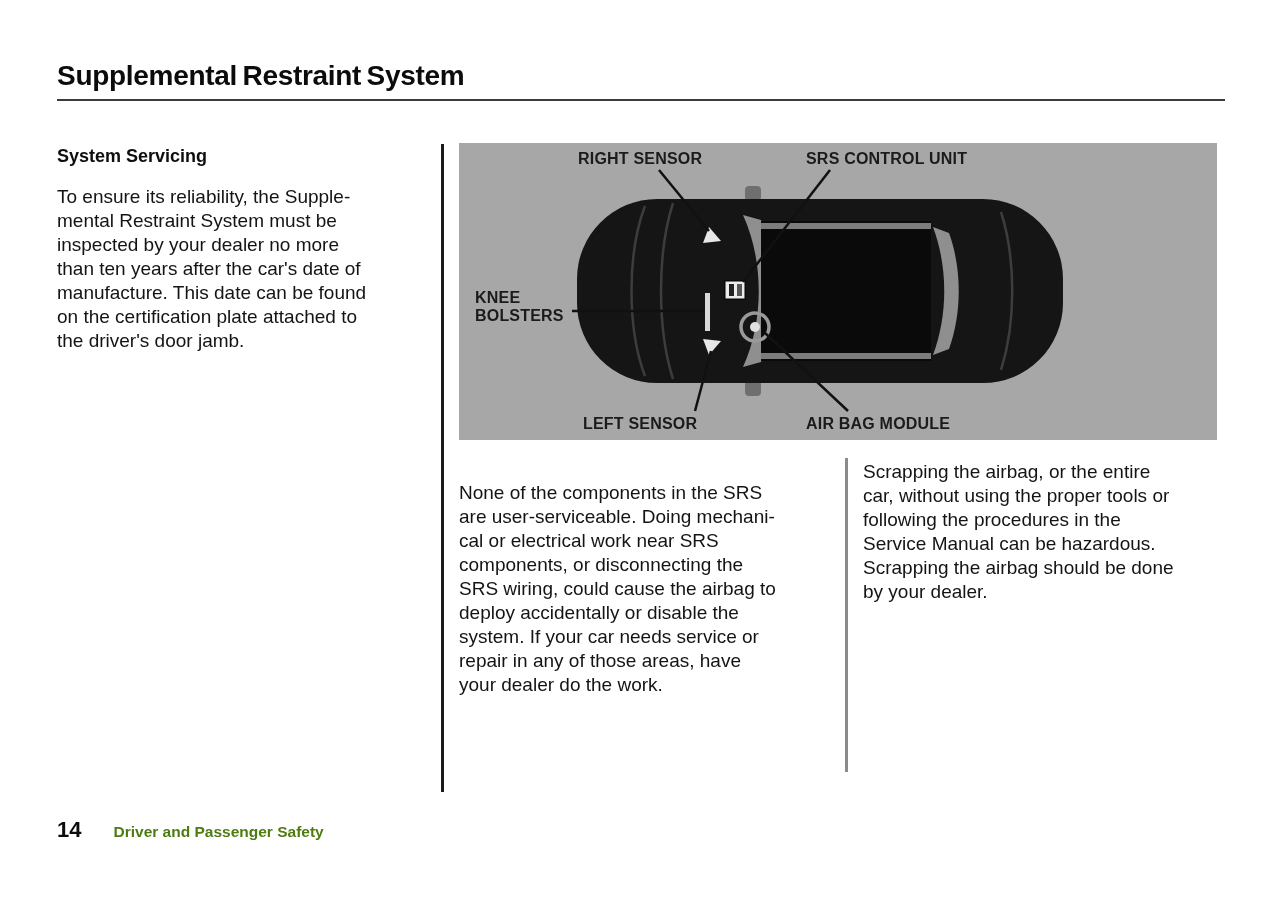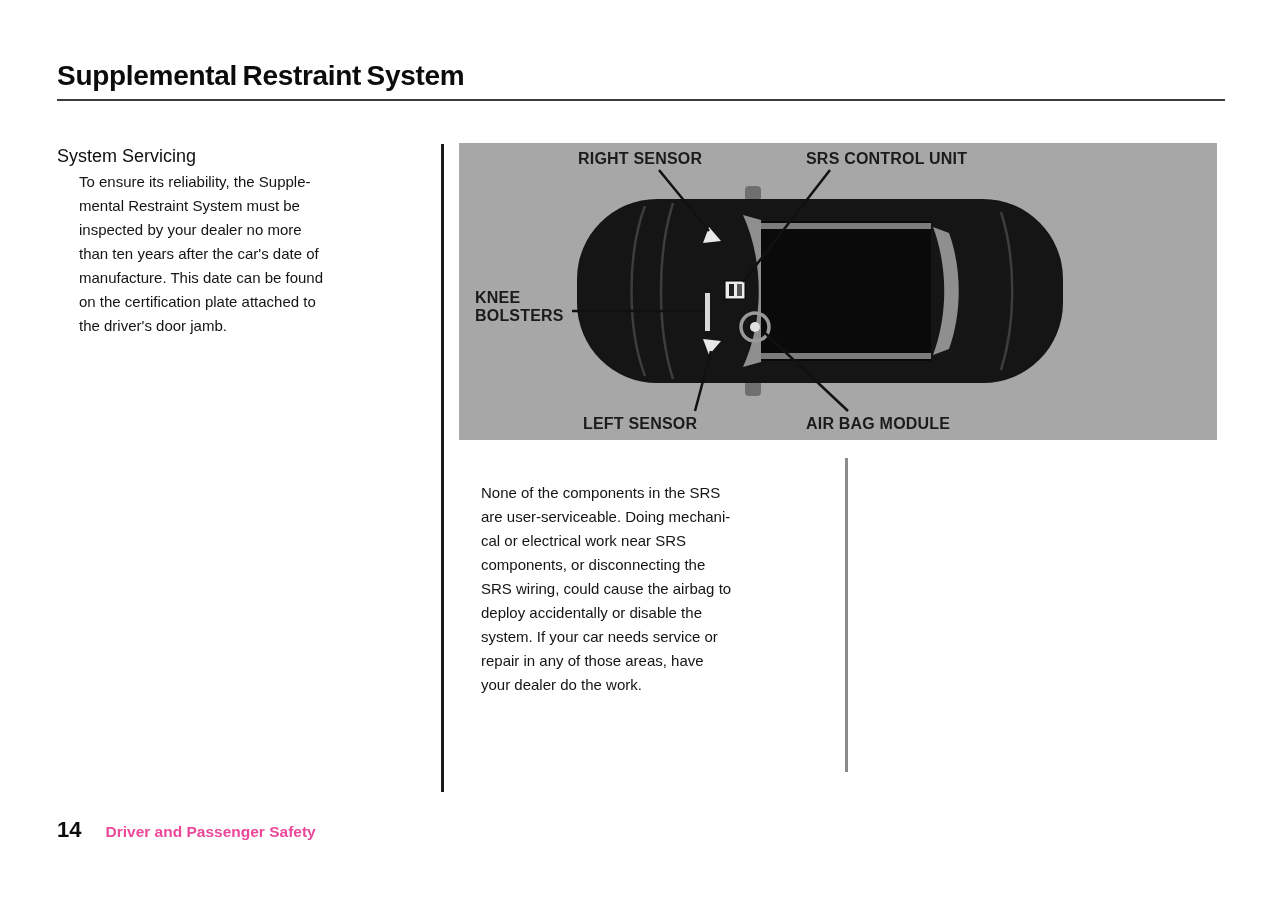--- a/index.html
+++ b/index.html
@@ -33,30 +33,29 @@
     background: #3c3c3c;
   }
   .col-left {
     position: absolute;
     left: 57px;
     top: 146px;
     width: 372px;
   }
   .col-left h2 {
     font-size: 18px;
-    font-weight: normal;
+    font-weight: bold;
     color: #0e0e0e;
-    margin-bottom: 3px;
+    margin-bottom: 18px;
   }
   .body-text {
-    font-size: 15px;
+    font-size: 19px;
     line-height: 24px;
     white-space: pre-line;
     color: #141414;
-    margin-left: 22px;
   }
   .para-gap { margin-top: 24px; }
   .vrule-1 {
     position: absolute;
     left: 441px;
     top: 144px;
     width: 3px;
     height: 648px;
     background: #1a1a1a;
   }
@@ -94,31 +93,31 @@
     left: 863px;
     top: 460px;
     width: 362px;
   }
   .footer {
     position: absolute;
     left: 57px;
     top: 817px;
     display: flex;
     align-items: baseline;
-    gap: 24px;
+    gap: 32px;
   }
   .footer .pagenum {
     font-size: 22px;
     font-weight: bold;
     color: #0c0c0c;
   }
   .footer .footlabel {
     font-size: 15.5px;
     font-weight: bold;
-    color: #ec4899;
+    color: #4d7c0f;
   }
 </style>
 </head>
 <body>
 
 <div class="page">
 
   <h1 class="title">Supplemental Restraint System</h1>
   <div class="title-rule"></div>
 
@@ -189,19 +188,27 @@
 components, or disconnecting the
 SRS wiring, could cause the airbag to
 deploy accidentally or disable the
 system. If your car needs service or
 repair in any of those areas, have
 your dealer do the work.</div>
   </div>
 
   <div class="vrule-2"></div>
 
+  <div class="col-right">
+    <div class="body-text">Scrapping the airbag, or the entire
+car, without using the proper tools or
+following the procedures in the
+Service Manual can be hazardous.
+Scrapping the airbag should be done
+by your dealer.</div>
+  </div>
 
   <div class="footer">
     <span class="pagenum">14</span>
     <span class="footlabel">Driver and Passenger Safety</span>
   </div>
 
 </div>
 
 </body></html>

